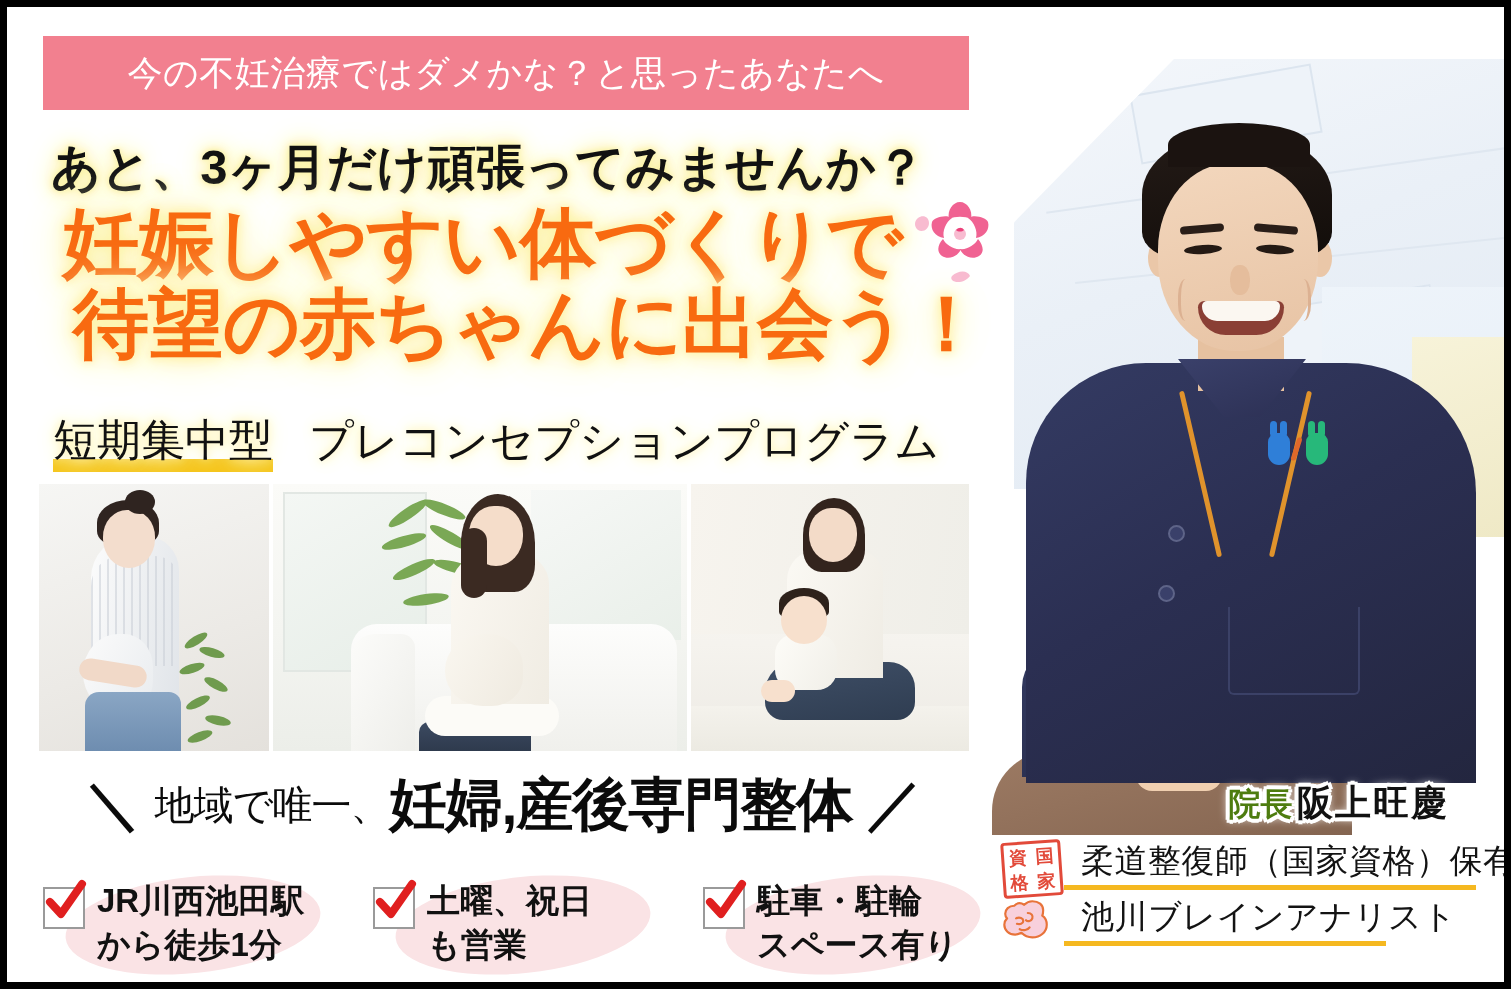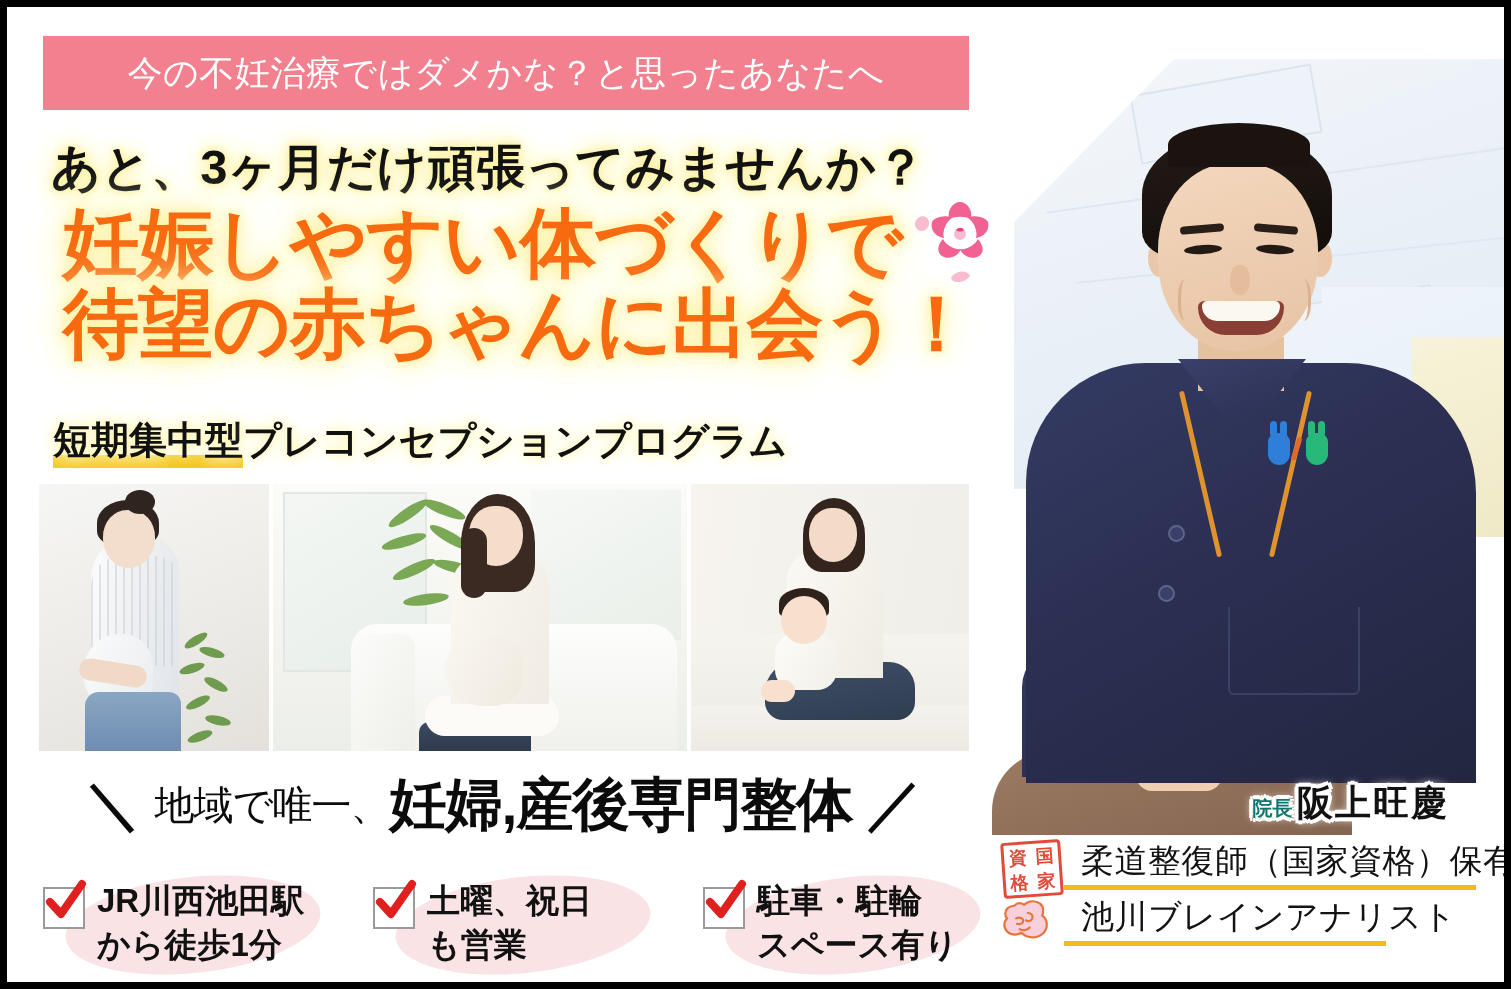--- a/index.html
+++ b/index.html
@@ -41,28 +41,29 @@
 
   
   .main-head{
     position:absolute;left:56px;top:196px;width:900px;
     font-size:76px;font-weight:bold;color:#F86A10;
     line-height:1.06;letter-spacing:-1px;white-space:nowrap;
     text-shadow:
       0 0 14px #FDF3A8,0 0 26px #FDF3A8,0 0 40px #FDF7C8,
       0 0 54px #FEFAD8,0 0 8px #FDF3A8;
   }
-  .main-head .ln2{display:block;}
+  .main-head .ln2{display:block;margin-left:10px;}
 
   
   .prog-line{
     position:absolute;left:46px;top:406px;width:900px;height:56px;
     display:flex;align-items:center;white-space:nowrap;
-    font-size:38px;font-weight:bold;color:#111111;
+    font-size:44px;font-weight:normal;color:#111111;
     text-shadow:0 0 9px #FDF3A8,0 0 17px #FDF7C8,0 0 26px #FEFAD8;
+    gap:36px;
   }
   .prog-hl{
     background:linear-gradient(to top,#F5C518 0 13px,transparent 13px 100%);
     padding-bottom:2px;
   }
 
   
   .photo-strip{position:absolute;left:32px;top:477px;width:930px;height:267px;}
   .photo{position:absolute;top:0;height:100%;overflow:hidden;}
   .p1{left:0;width:230px;}
@@ -266,21 +267,21 @@
     background:#f0cfb0;border-radius:26px 26px 16px 16px;}
   .d-arm{position:absolute;left:30px;top:640px;width:150px;height:130px;
     background:linear-gradient(140deg,#323960,#262a46);border-radius:40px 20px 0 0;}
 
   
   .doc-name{
     position:absolute;left:0;top:772px;width:100%;
     text-align:right;padding-right:62px;box-sizing:border-box;
     white-space:nowrap;z-index:8;
   }
-  .dn-title{font-size:20px;font-weight:bold;color:#0f766e;font-family:Liberation Mono, monospace;}
+  .dn-title{font-size:32px;font-weight:bold;color:#4d7c0f;font-family:Liberation Mono, monospace;}
   .dn-main{font-size:36px;font-weight:bold;color:#111;letter-spacing:2px;}
   .doc-name span{
     text-shadow:
       -3px -3px 0 #fff,3px -3px 0 #fff,-3px 3px 0 #fff,3px 3px 0 #fff,
       0 -4px 0 #fff,0 4px 0 #fff,-4px 0 0 #fff,4px 0 0 #fff,
       0 0 8px #fff,0 0 12px #fff;
   }
 
   
   .creds{

